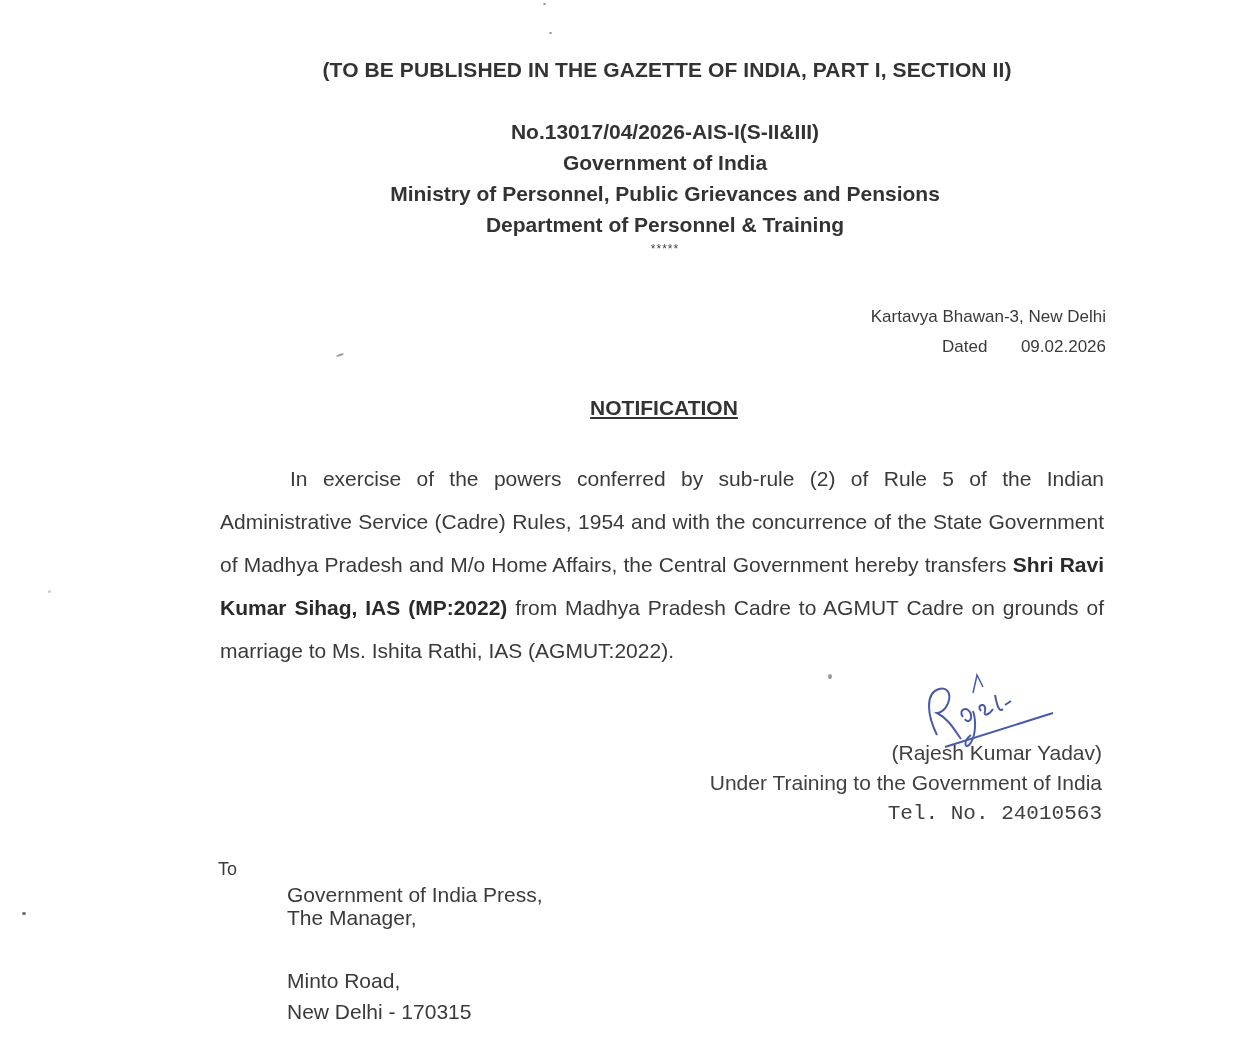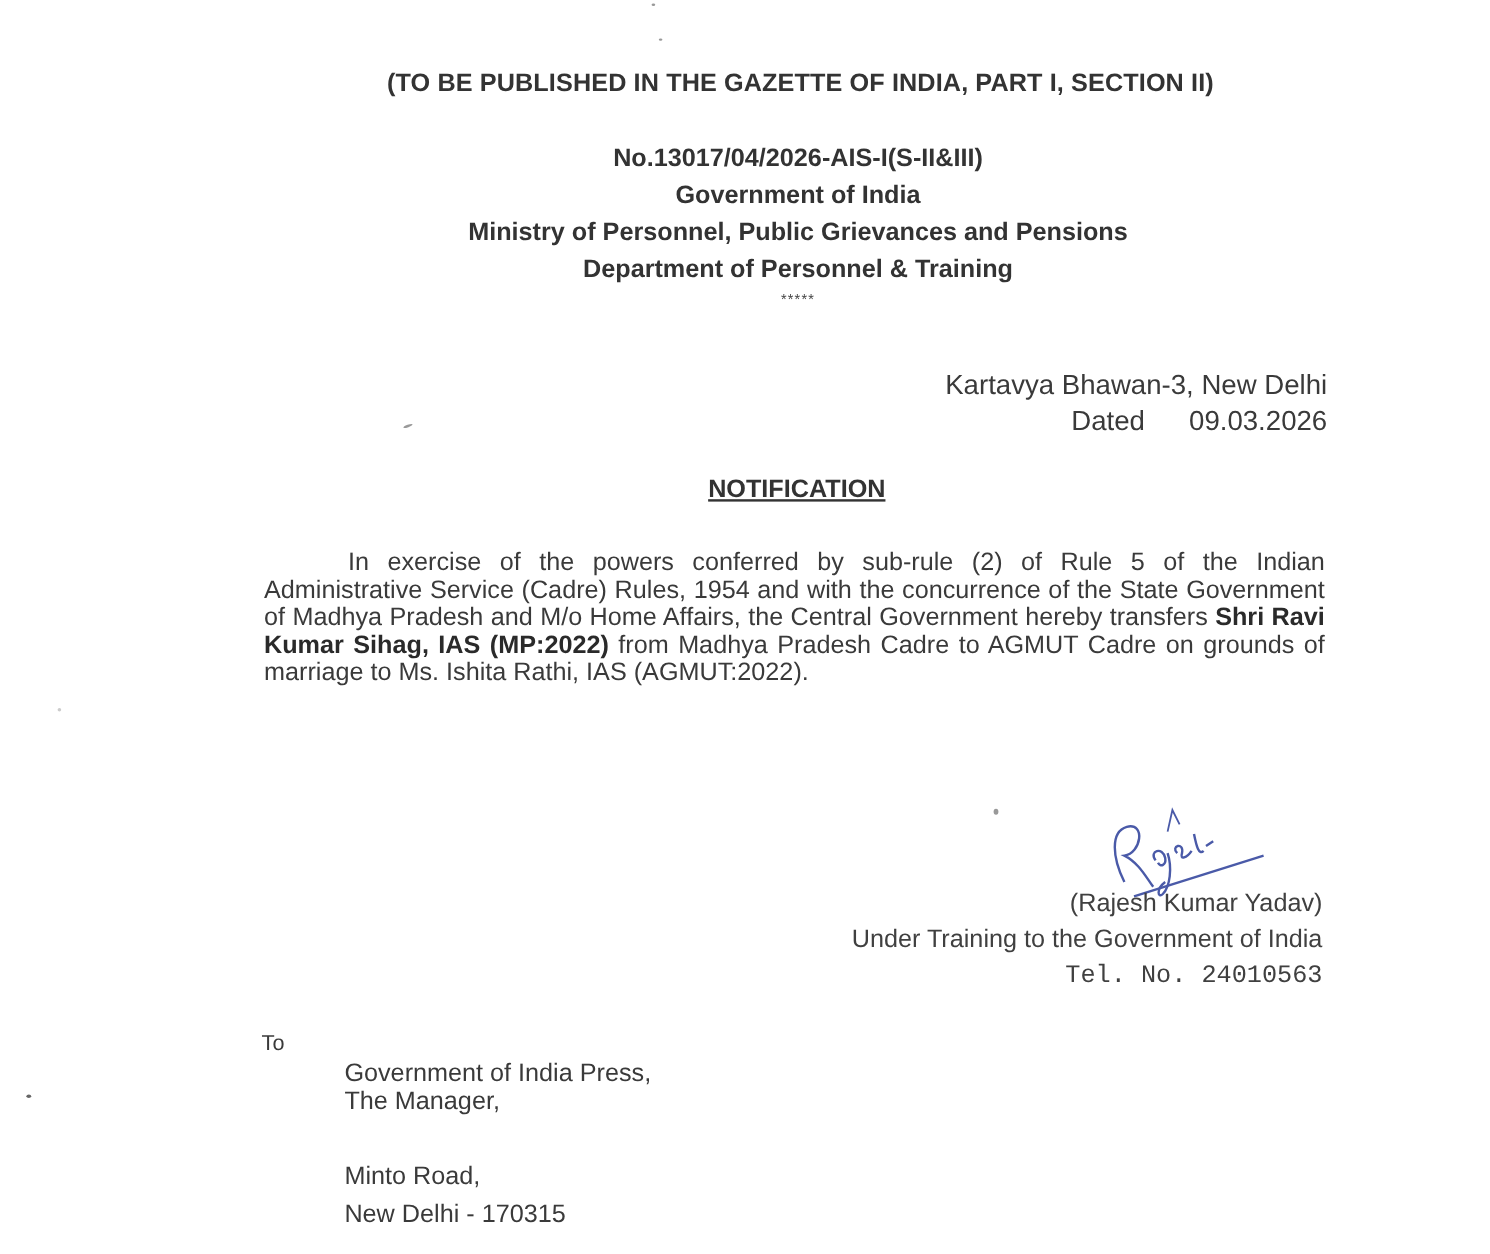--- a/index.html
+++ b/index.html
@@ -15,28 +15,28 @@
   .gazette {
     left: 0; width: 1334px; top: 58px; text-align: center;
     font-size: 21px; font-weight: bold; color: #333;
     letter-spacing: 0.1px;
   }
   .hdr {
     left: 0; width: 1330px; text-align: center;
     font-size: 21px; font-weight: bold; color: #333;
   }
   .stars { left: 0; width: 1330px; top: 242px; text-align: center; font-size: 12px; color: #444; letter-spacing: 1px; }
-  .right { font-size: 23px; color: #3a3a3a; text-align: right; }
+  .right { font-size: 17px; color: #3a3a3a; text-align: right; }
   .notif {
     left: 0; width: 1328px; top: 396px; text-align: center;
     font-size: 21px; font-weight: bold; color: #333; text-decoration: underline;
   }
   .para {
     left: 220px; width: 884px; top: 457px;
-    font-size: 21px; line-height: 23px; color: #3a3a3a;
+    font-size: 21px; line-height: 43px; color: #3a3a3a;
     white-space: normal; text-align: justify;
     text-indent: 70px;
   }
   .para b { font-weight: bold; color: #2a2a2a; }
   .sig { right: 140px; text-align: right; font-size: 21px; color: #404040; }
   .to { left: 218px; top: 859px; font-size: 18px; color: #3a3a3a; }
   .addr { left: 287px; font-size: 21px; color: #3a3a3a; margin-top: 15px; }
   .signature { position: absolute; left: 915px; top: 665px; }
   .speck { position: absolute; background: #999; border-radius: 50%; }
 </style>
@@ -48,21 +48,21 @@
 <div class="abs hdr" style="top:120px;">No.13017/04/2026-AIS-I(S-II&amp;III)</div>
 <div class="abs hdr" style="top:151px;">Government of India</div>
 <div class="abs hdr" style="top:182px;">Ministry of Personnel, Public Grievances and Pensions</div>
 <div class="abs hdr" style="top:213px;">Department of Personnel &amp; Training</div>
 <div class="abs stars">*****</div>
 
 <div class="abs right" style="right:136px; top:307px;">Kartavya Bhawan-3, New Delhi</div>
 <div class="abs right" style="right:136px; top:337px;">
   <span>Dated</span>
   <span style="display:inline-block; width:24px;"></span>
-  <span>09.03.2026</span>
+  <span>09.02.2026</span>
 </div>
 
 <div class="abs notif">NOTIFICATION</div>
 
 <div class="abs para"><span>In exercise of the powers conferred by sub-rule (2) of Rule 5 of the Indian Administrative Service (Cadre) Rules, 1954 and with the concurrence of the State Government of Madhya Pradesh and M/o Home Affairs, the Central Government hereby transfers </span><b>Shri Ravi Kumar Sihag, IAS (MP:2022)</b><span> from Madhya Pradesh Cadre to AGMUT Cadre on grounds of marriage to Ms. Ishita Rathi, IAS (AGMUT:2022).</span></div>
 
 <svg class="signature" width="150" height="85" viewBox="0 0 150 85">
   <path d="M22,70 C12,50 10,28 24,24 C40,20 36,46 22,48 C34,54 40,66 46,74" fill="none" stroke="#4a5aa8" stroke-width="2"></path>
   <path d="M48,52 C42,44 54,40 56,50 C57,56 52,58 50,54 M58,46 C62,58 60,74 54,80 C50,84 48,76 56,70" fill="none" stroke="#4a5aa8" stroke-width="2"></path>
   <path d="M66,46 C60,40 72,36 70,46 C68,52 74,50 78,44 M80,30 C82,40 84,48 88,44 M90,40 L96,36" fill="none" stroke="#4a5aa8" stroke-width="2"></path>

